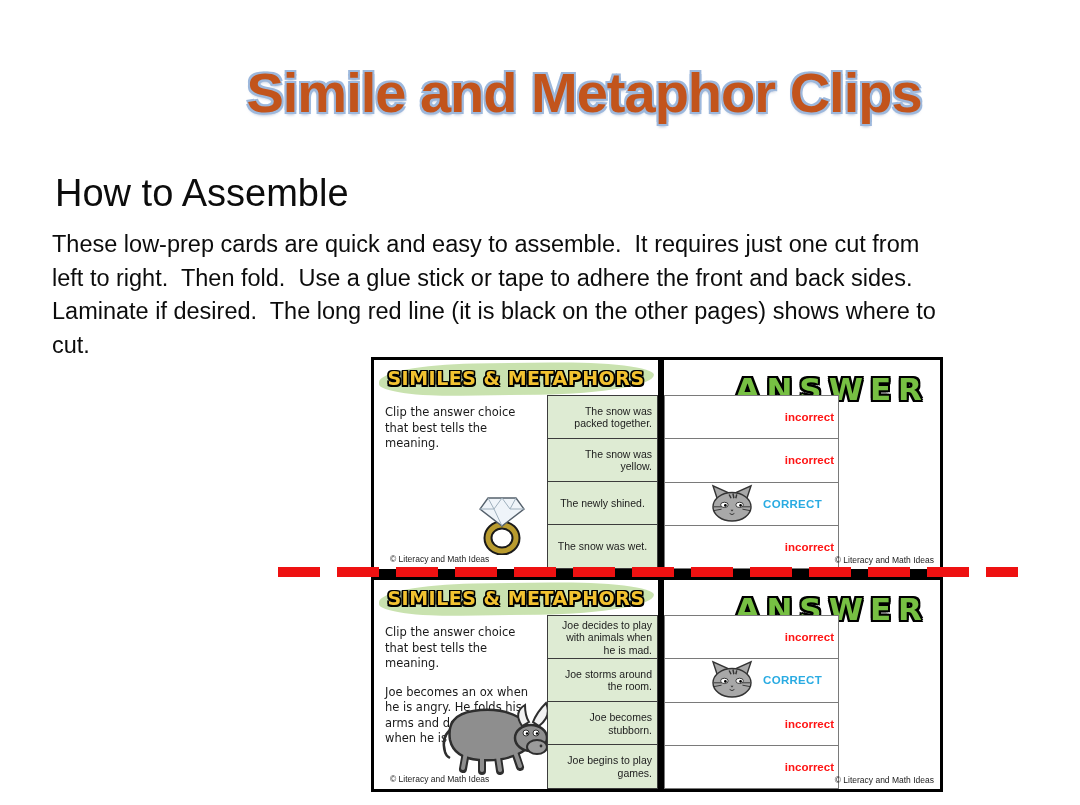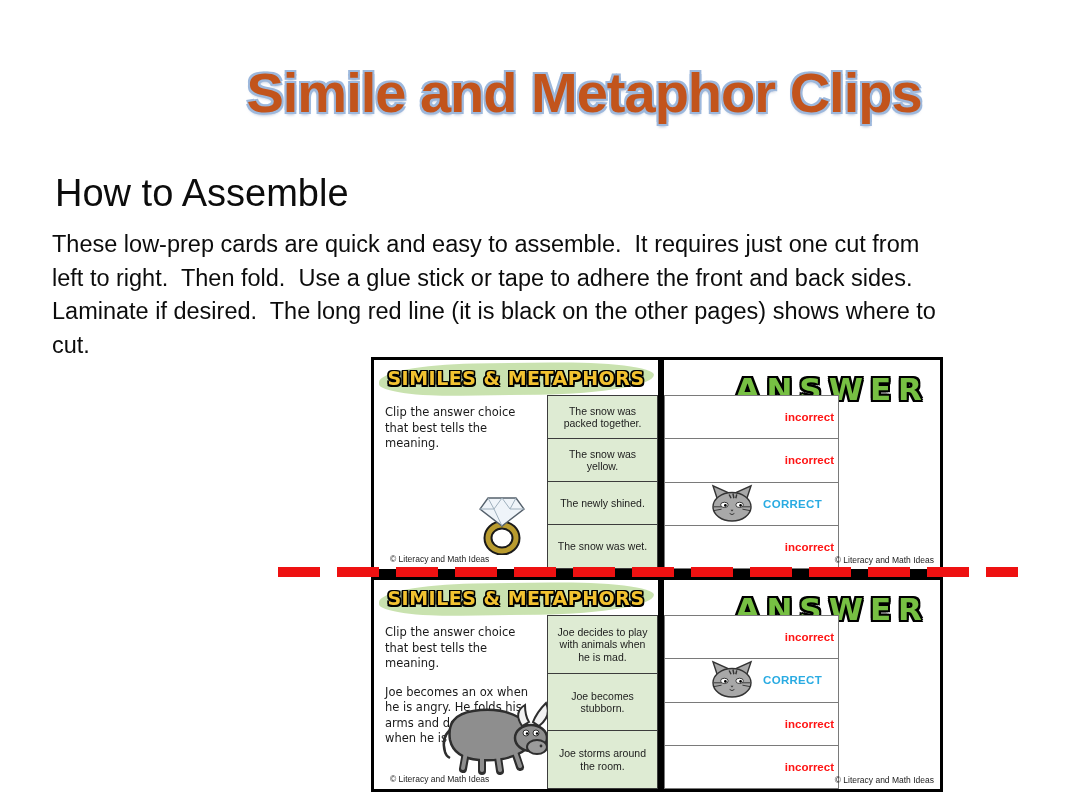--- a/index.html
+++ b/index.html
@@ -69,21 +69,21 @@
     font-family:"DejaVu Sans",sans-serif;font-size:11.5px;line-height:15.5px;color:#1a1a1a;
   }
   .q-text p{margin:0 0 13px 0;}
   .copyright{position:absolute;font-size:8.5px;color:#222;white-space:nowrap;}
   .q-copy{left:16px;bottom:5px;}
   .a-copy{right:6px;bottom:4px;}
 
   .choices{position:absolute;left:173px;top:35px;bottom:0;width:111px;display:flex;flex-direction:column;z-index:3;}
   .choice{
     flex:1;background:var(--choice-bg);border:1.5px solid #3c3c3c;margin-top:-1.5px;
-    display:flex;align-items:center;justify-content:center;text-align:center;
+    display:flex;align-items:center;justify-content:center;text-align:right;
     font-size:10.5px;line-height:12.5px;color:#1c1c1c;padding:2px 5px;
   }
   .choice:first-child{margin-top:0;}
 
   .answer-title{
     position:absolute;top:11px;left:0;width:96%;text-align:right;
     font-family:"DejaVu Sans",sans-serif;font-weight:bold;font-size:31px;letter-spacing:7px;
     color:var(--answer-green);
     text-shadow:-2px -2px 0 #000,2px -2px 0 #000,-2px 2px 0 #000,2px 2px 0 #000,
                 -2px 0 0 #000,2px 0 0 #000,0 -2px 0 #000,0 2px 0 #000;
@@ -194,22 +194,23 @@
         <circle cx="103" cy="58" r="1.4" fill="#2E2E2E"></circle>
         <circle cx="88" cy="45" r="3" fill="#fff" stroke="#2E2E2E"></circle>
           <circle cx="89" cy="45.5" r="1.2"></circle>
         <circle cx="98" cy="45" r="3" fill="#fff" stroke="#2E2E2E"></circle>
           <circle cx="99" cy="45.5" r="1.2"></circle>
       </svg>
     </span>
     <div class="copyright q-copy">© Literacy and Math Ideas</div>
     <div class="choices">
       <div class="choice">Joe decides to play with animals when he is mad.</div>
+      <div class="choice">Joe storms around the room.</div>
       <div class="choice">Joe becomes stubborn.</div>
-      <div class="choice">Joe storms around the room.</div>
+      <div class="choice">Joe begins to play games.</div>
     </div>
   </div>
   <div class="a-panel">
     <div class="answer-title">ANSWER</div>
     <div class="answer-boxes">
       <div class="abox incorrect">incorrect</div>
       <div class="abox correct">
         <span class="cat-icon">
           <svg width="42" height="38" viewBox="0 0 44 40">
             <polygon points="7,17 2,2 18,9" fill="#A8A8A8" stroke="#333" stroke-width="1.5"></polygon>

